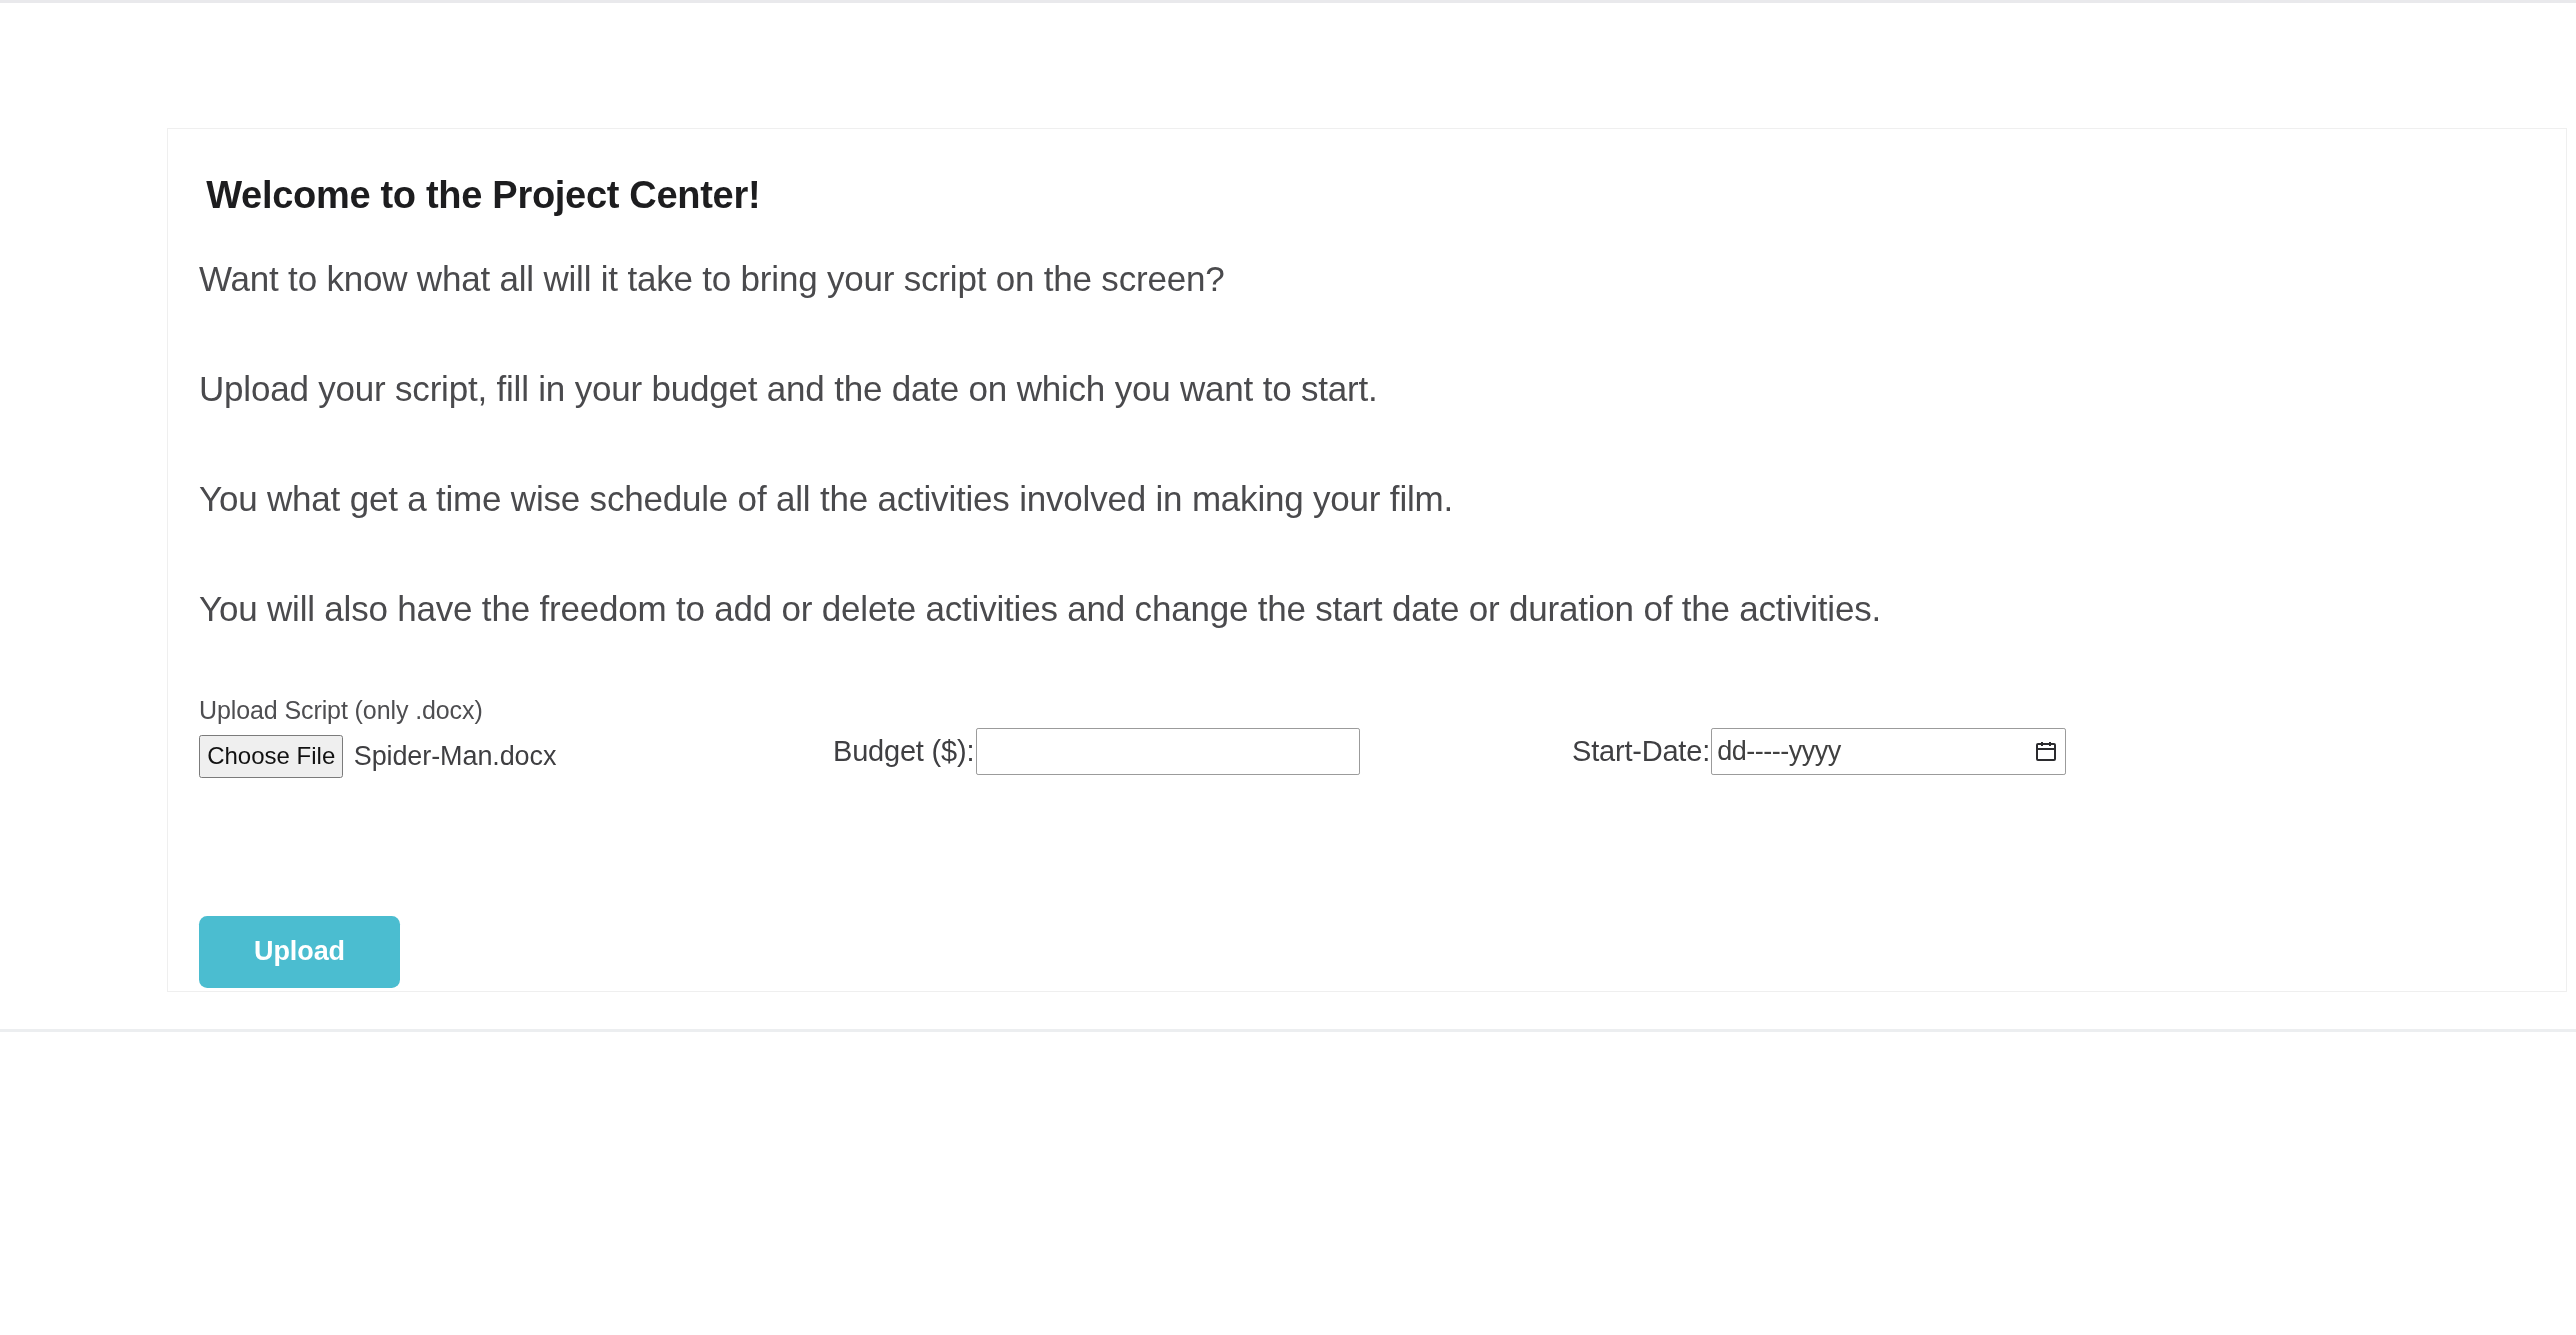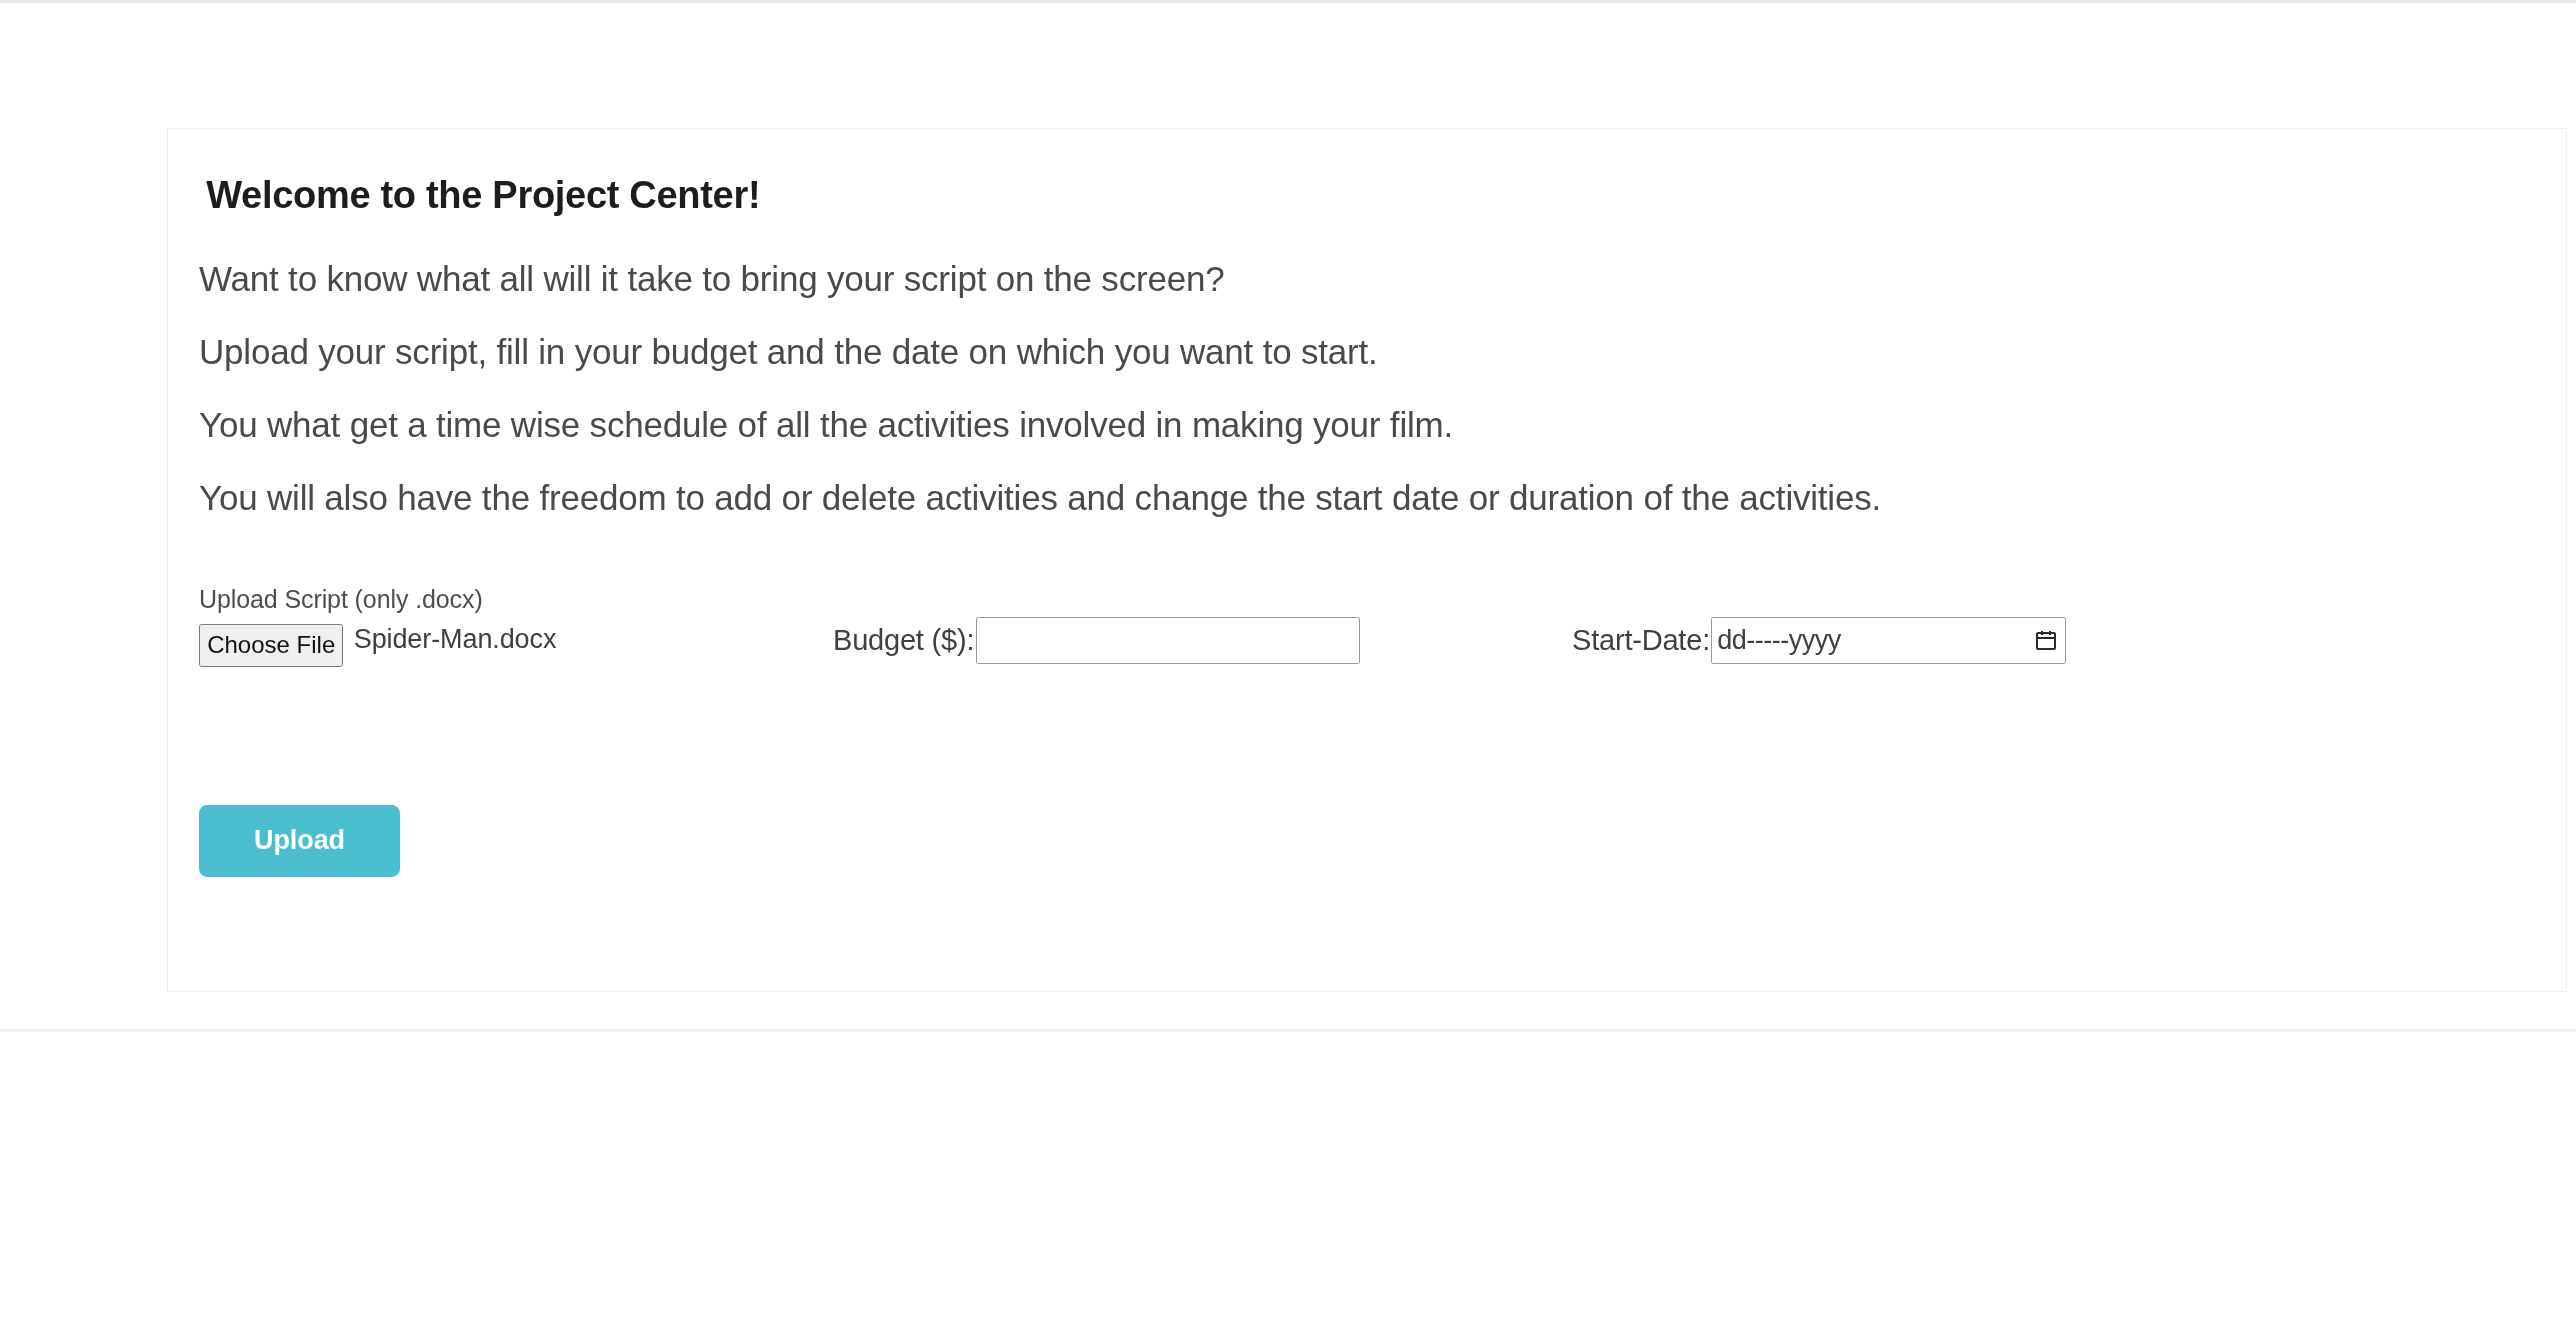--- a/index.html
+++ b/index.html
@@ -79,21 +79,21 @@
     font-size: 35px;
     line-height: 1.0;
     color: #4a4a4d;
     font-weight: 400;
     letter-spacing: -0.2px;
   }
   .intro-block {
     margin-top: 44px;
   }
   .intro-block p.intro + p.intro {
-    margin-top: 38px;
+    margin-top: 75px;
   }
 
   
   .form-area {
     margin-top: 70px;
     position: relative;
     height: 155px;
   }
 
   .upload-label {
@@ -104,20 +104,21 @@
     color: #4e4e51;
     letter-spacing: -0.1px;
     white-space: nowrap;
   }
 
   .file-row {
     position: absolute;
     left: 0;
     top: 39px;
     display: flex;
+    align-items: center;
   }
 
   .choose-file-btn {
     display: inline-block;
     font-family: "Liberation Sans", sans-serif;
     font-size: 24px;
     line-height: 1;
     padding: 8.2px 7.2px 9.3px 7.2px;
     background: #efefef;
     border: 1px solid #7b7b7b;

